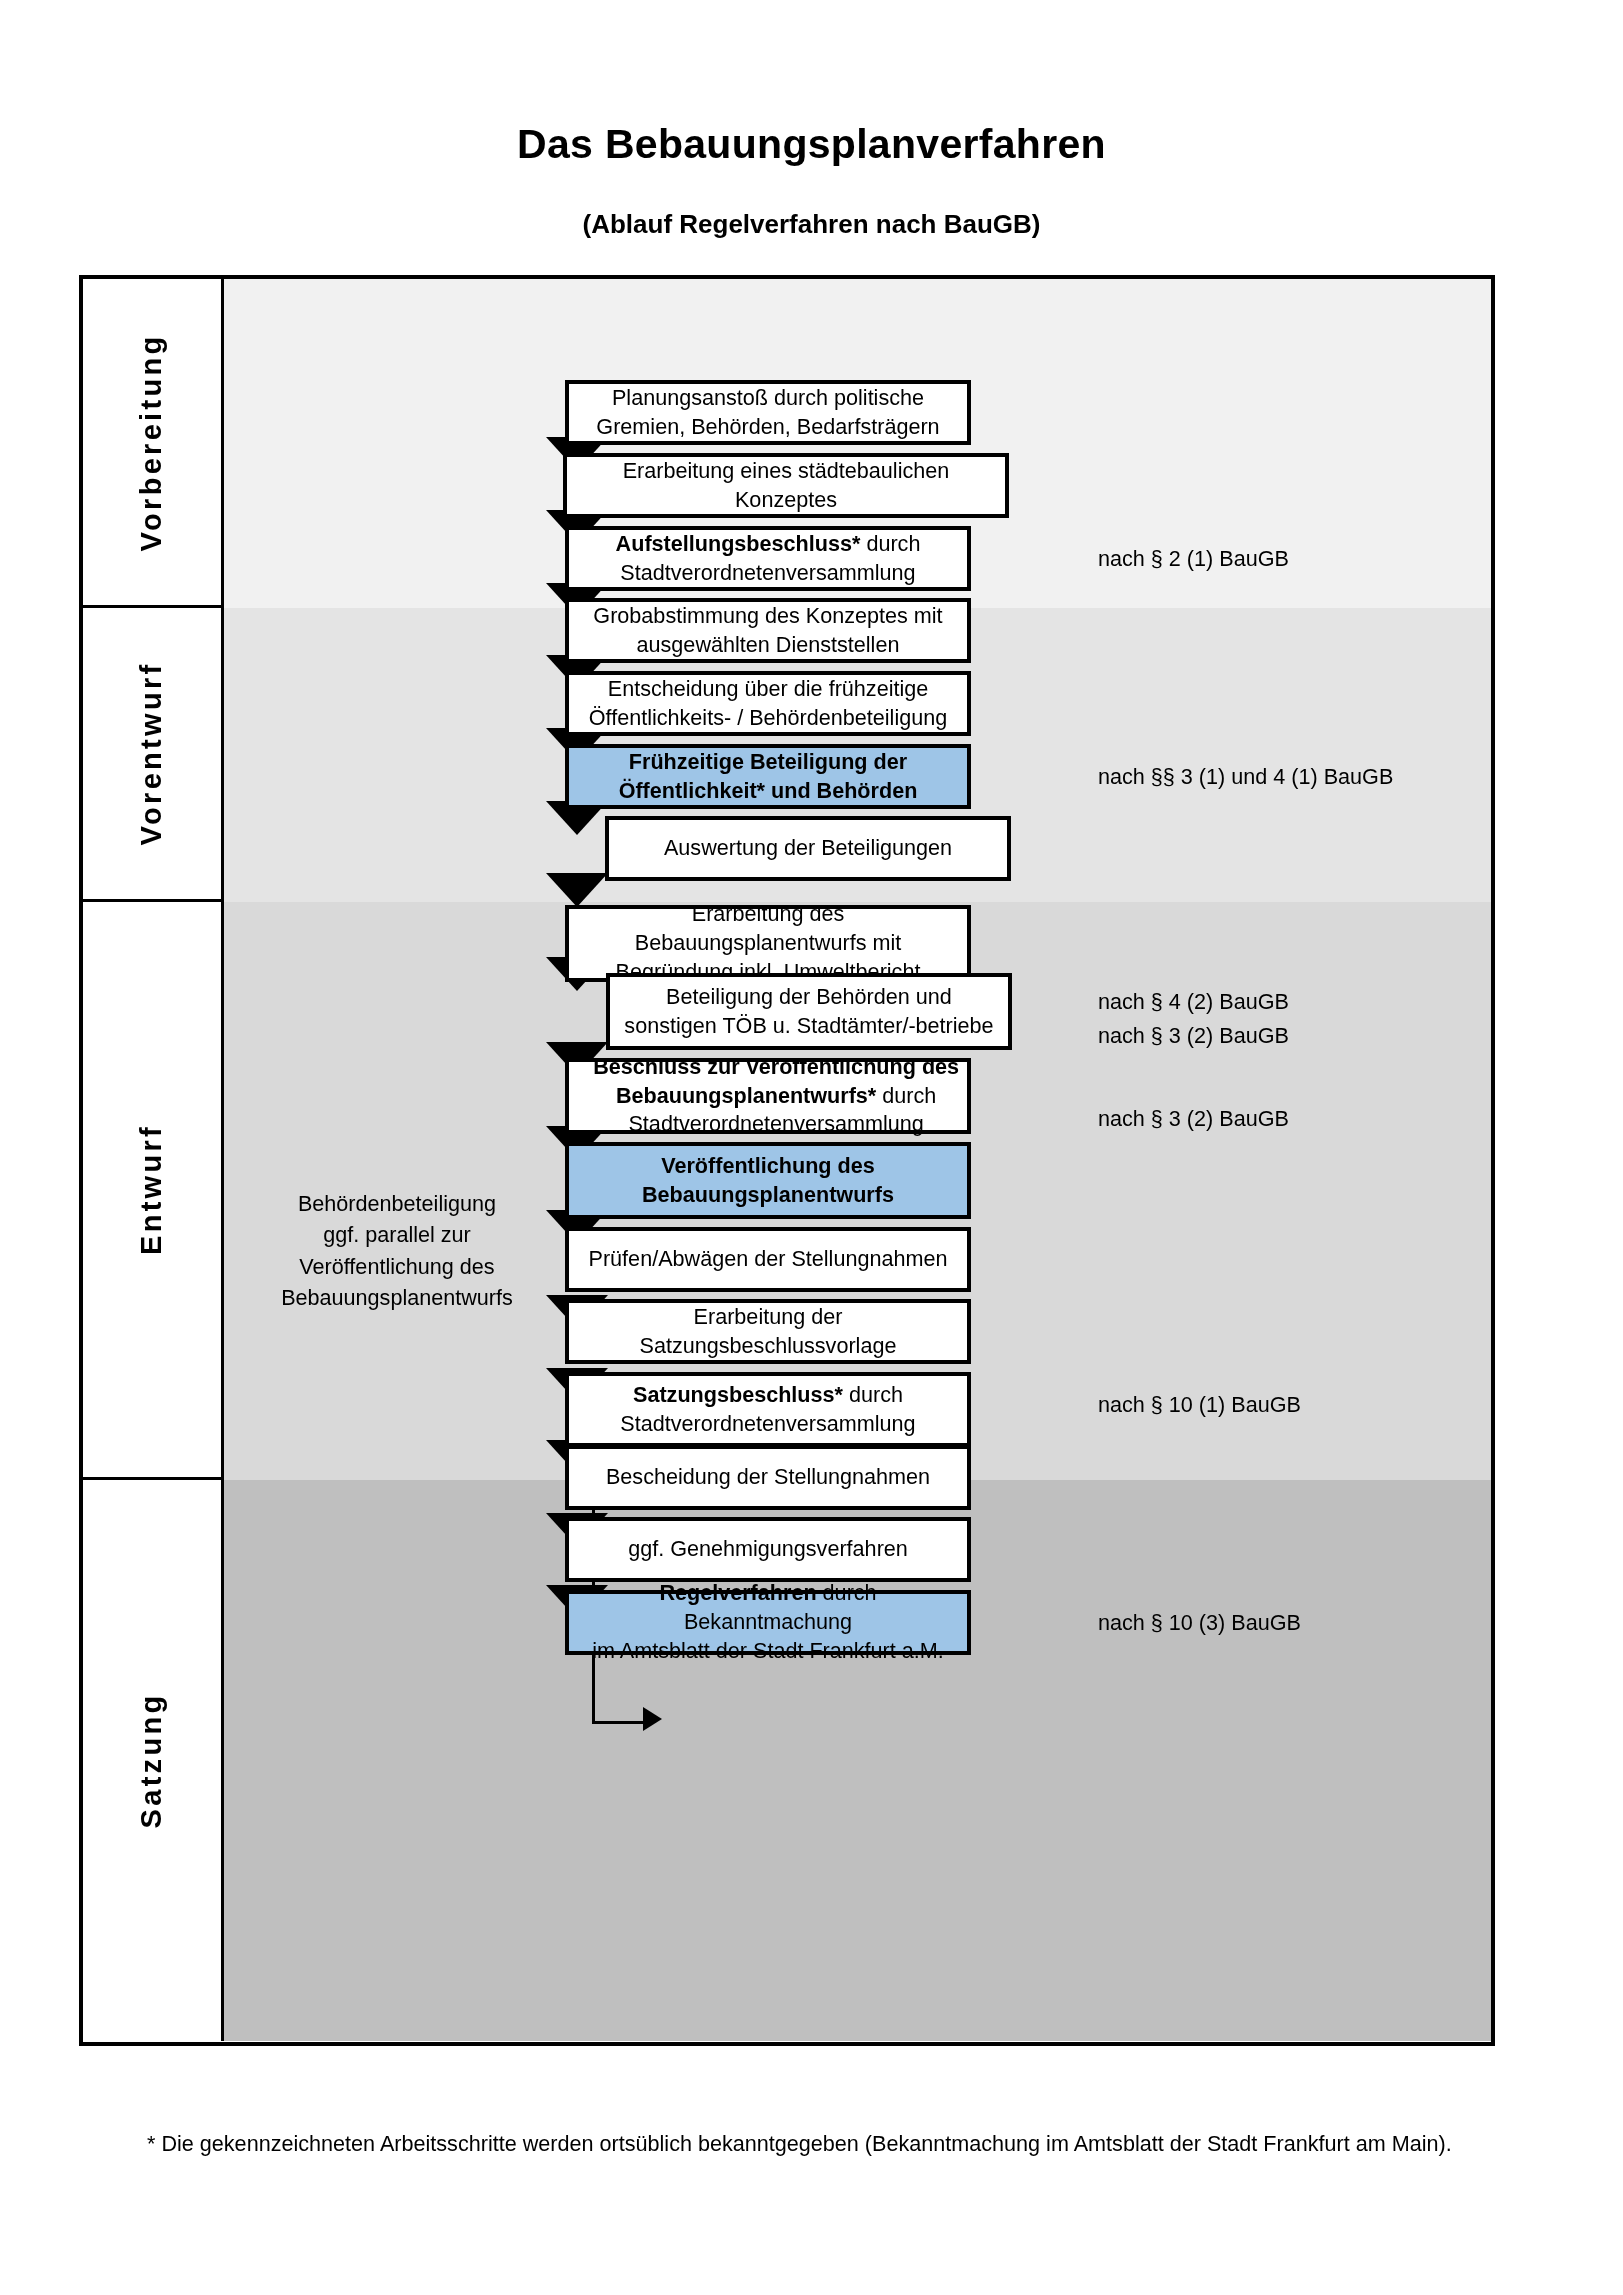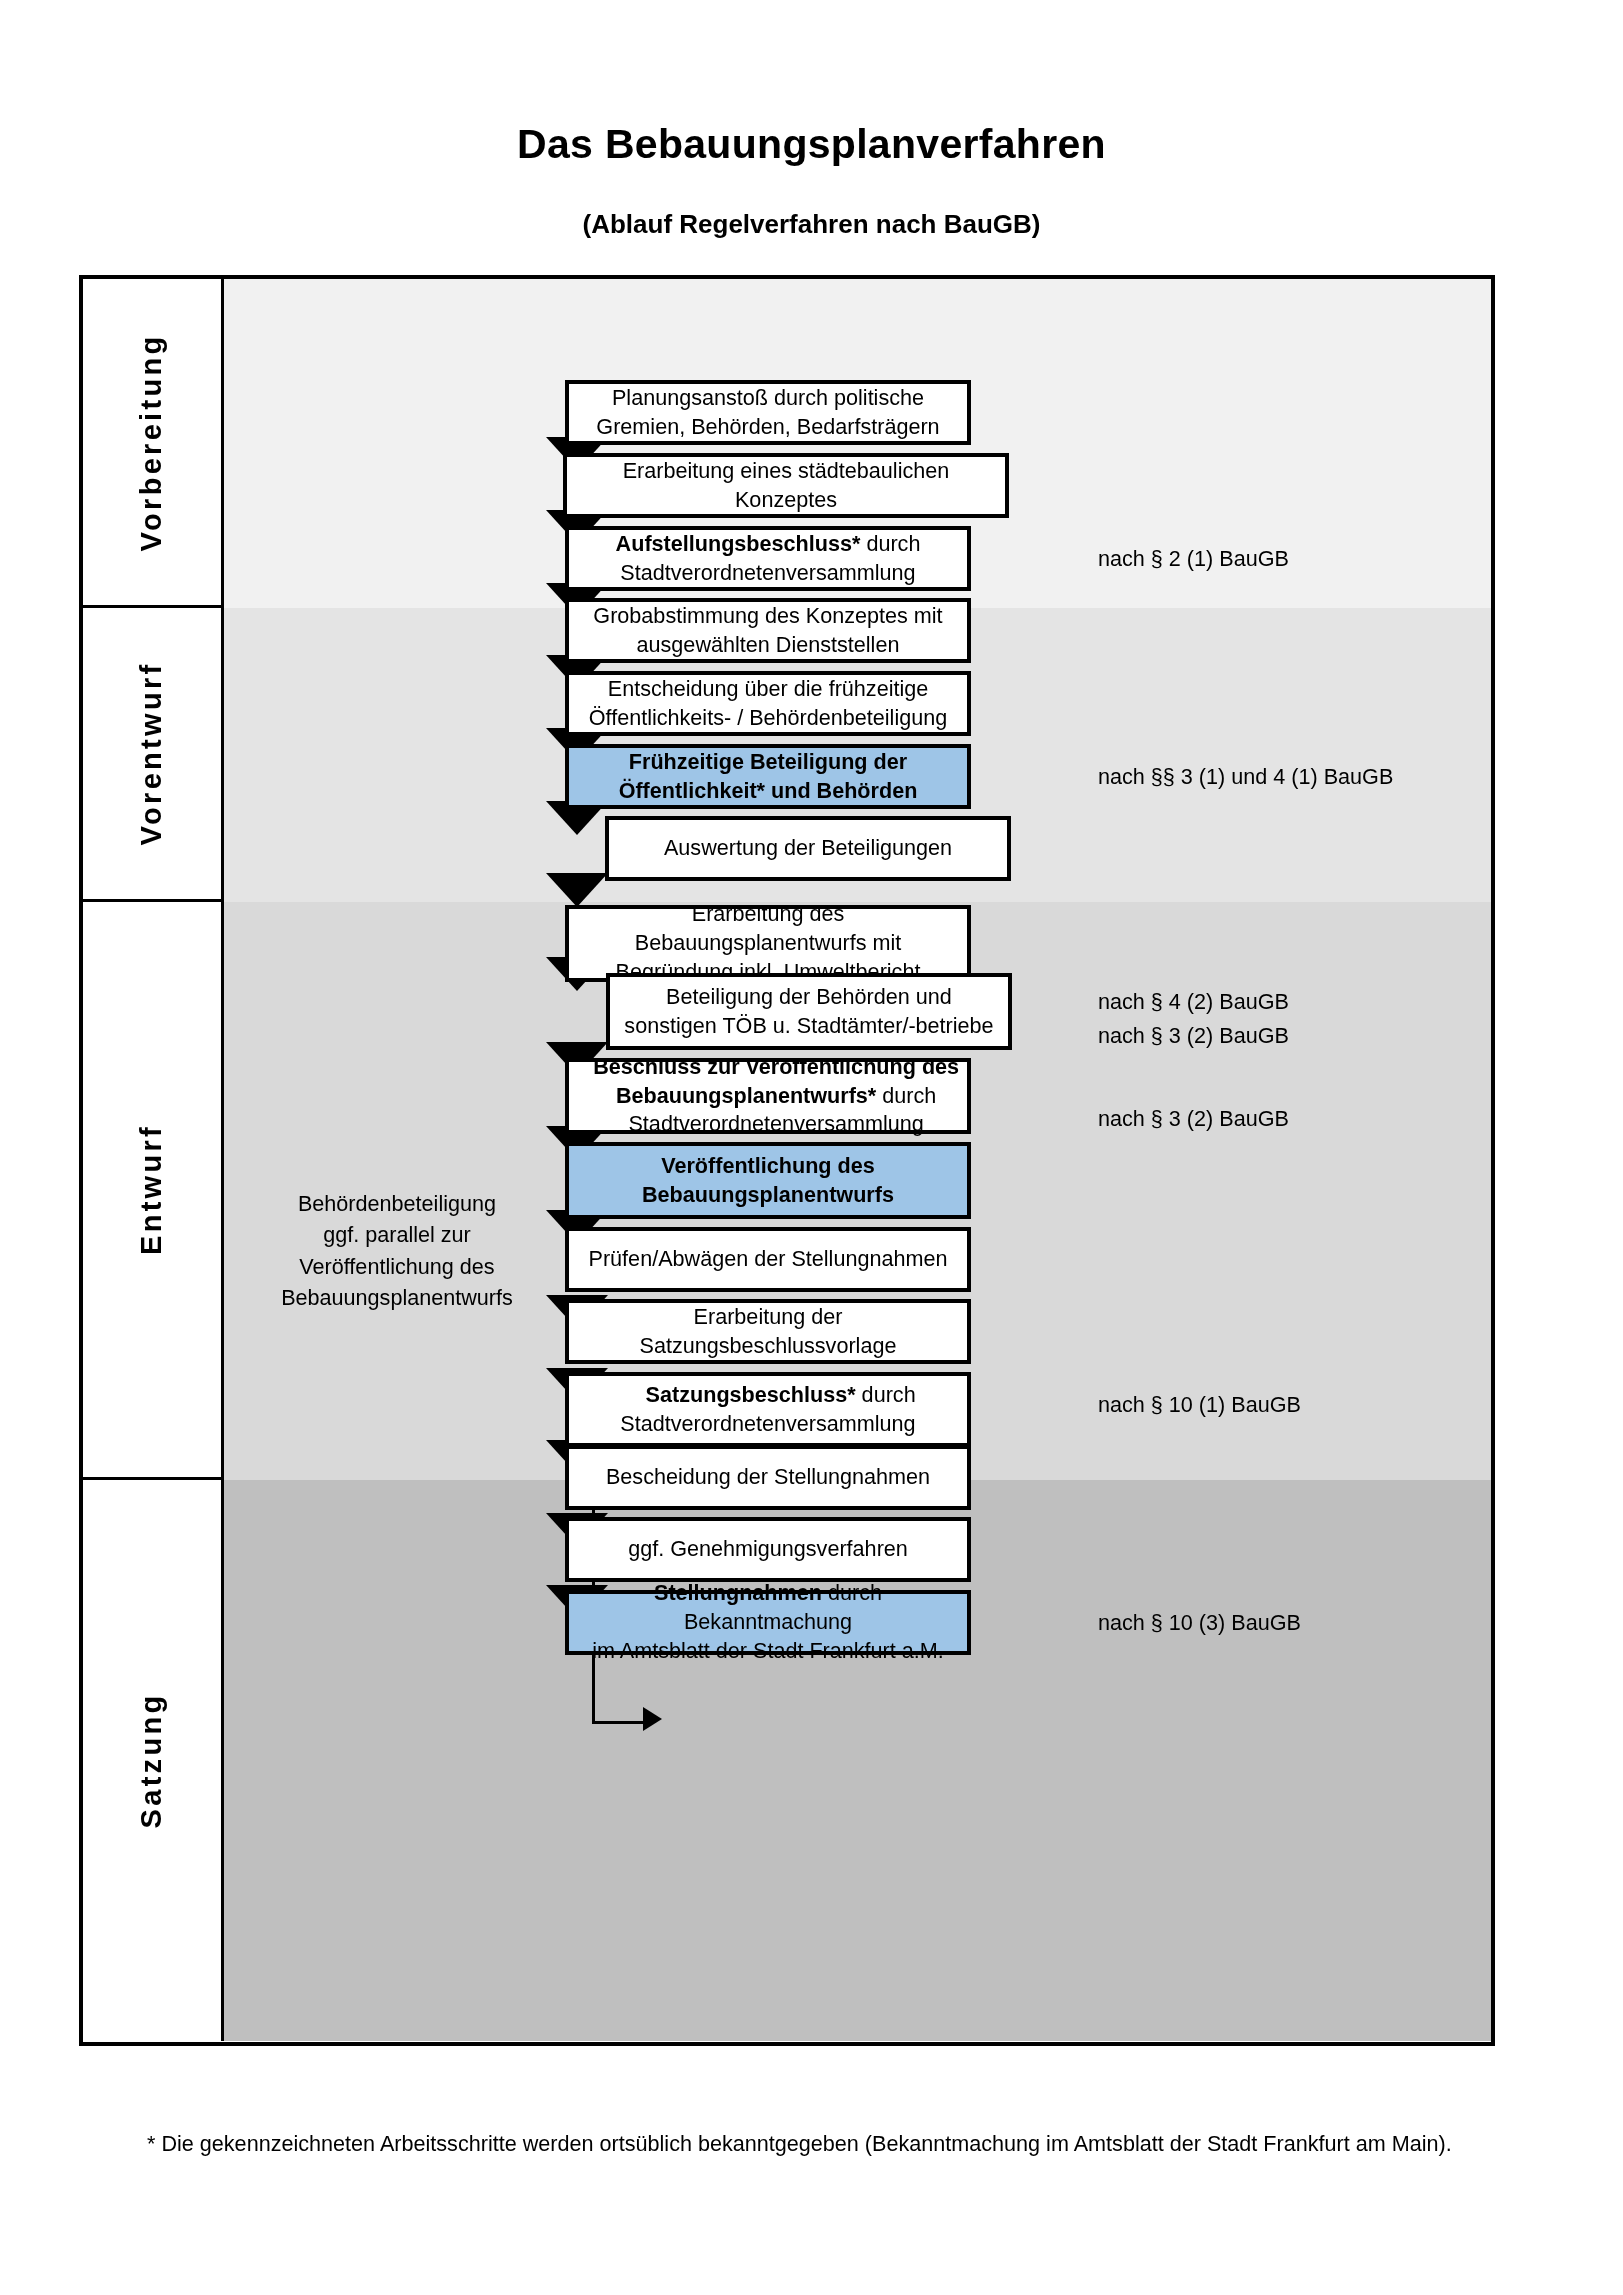--- a/index.html
+++ b/index.html
@@ -169,31 +169,31 @@
     </div>
   <div class="node blue" style="left:482px;top:863px;width:406px;height:77px;">
       <div><b>Veröffentlichung des</b><br><b>Bebauungsplanentwurfs</b></div>
     </div>
   <div class="node" style="left:482px;top:948px;width:406px;height:65px;">
       <div>Prüfen/Abwägen der Stellungnahmen</div>
     </div>
   <div class="node" style="left:482px;top:1020px;width:406px;height:65px;">
       <div>Erarbeitung der<br>Satzungsbeschlussvorlage</div>
     </div>
-  <div class="node" style="left:482px;top:1093px;width:406px;height:75px;text-align:right;">
+  <div class="node" style="left:482px;top:1093px;width:406px;height:75px;">
       <div><b>Satzungsbeschluss*</b> durch<br>Stadtverordnetenversammlung</div>
     </div>
   <div class="node" style="left:482px;top:1166px;width:406px;height:65px;">
       <div>Bescheidung der Stellungnahmen</div>
     </div>
   <div class="node" style="left:482px;top:1238px;width:406px;height:65px;">
       <div>ggf. Genehmigungsverfahren</div>
     </div>
   <div class="node blue" style="left:482px;top:1311px;width:406px;height:65px;">
-      <div><b>Stellungnahmen</b> durch Bekanntmachung<br>im Amtsblatt der Stadt Frankfurt a.M.</div>
+      <div><b>Regelverfahren</b> durch Bekanntmachung<br>im Amtsblatt der Stadt Frankfurt a.M.</div>
     </div>
 
   <div class="ref" style="left:1015px;top:267px;">nach § 2 (1) BauGB</div>
   <div class="ref" style="left:1015px;top:485px;">nach §§ 3 (1) und 4 (1) BauGB</div>
   <div class="ref" style="left:1015px;top:710px;">nach § 4 (2) BauGB</div>
   <div class="ref" style="left:1015px;top:827px;">nach § 3 (2) BauGB</div>
   <div class="ref" style="left:1015px;top:744px;">nach § 3 (2) BauGB</div>
   <div class="ref" style="left:1015px;top:1113px;">nach § 10 (1) BauGB</div>
   <div class="ref" style="left:1015px;top:1331px;">nach § 10 (3) BauGB</div>
 

